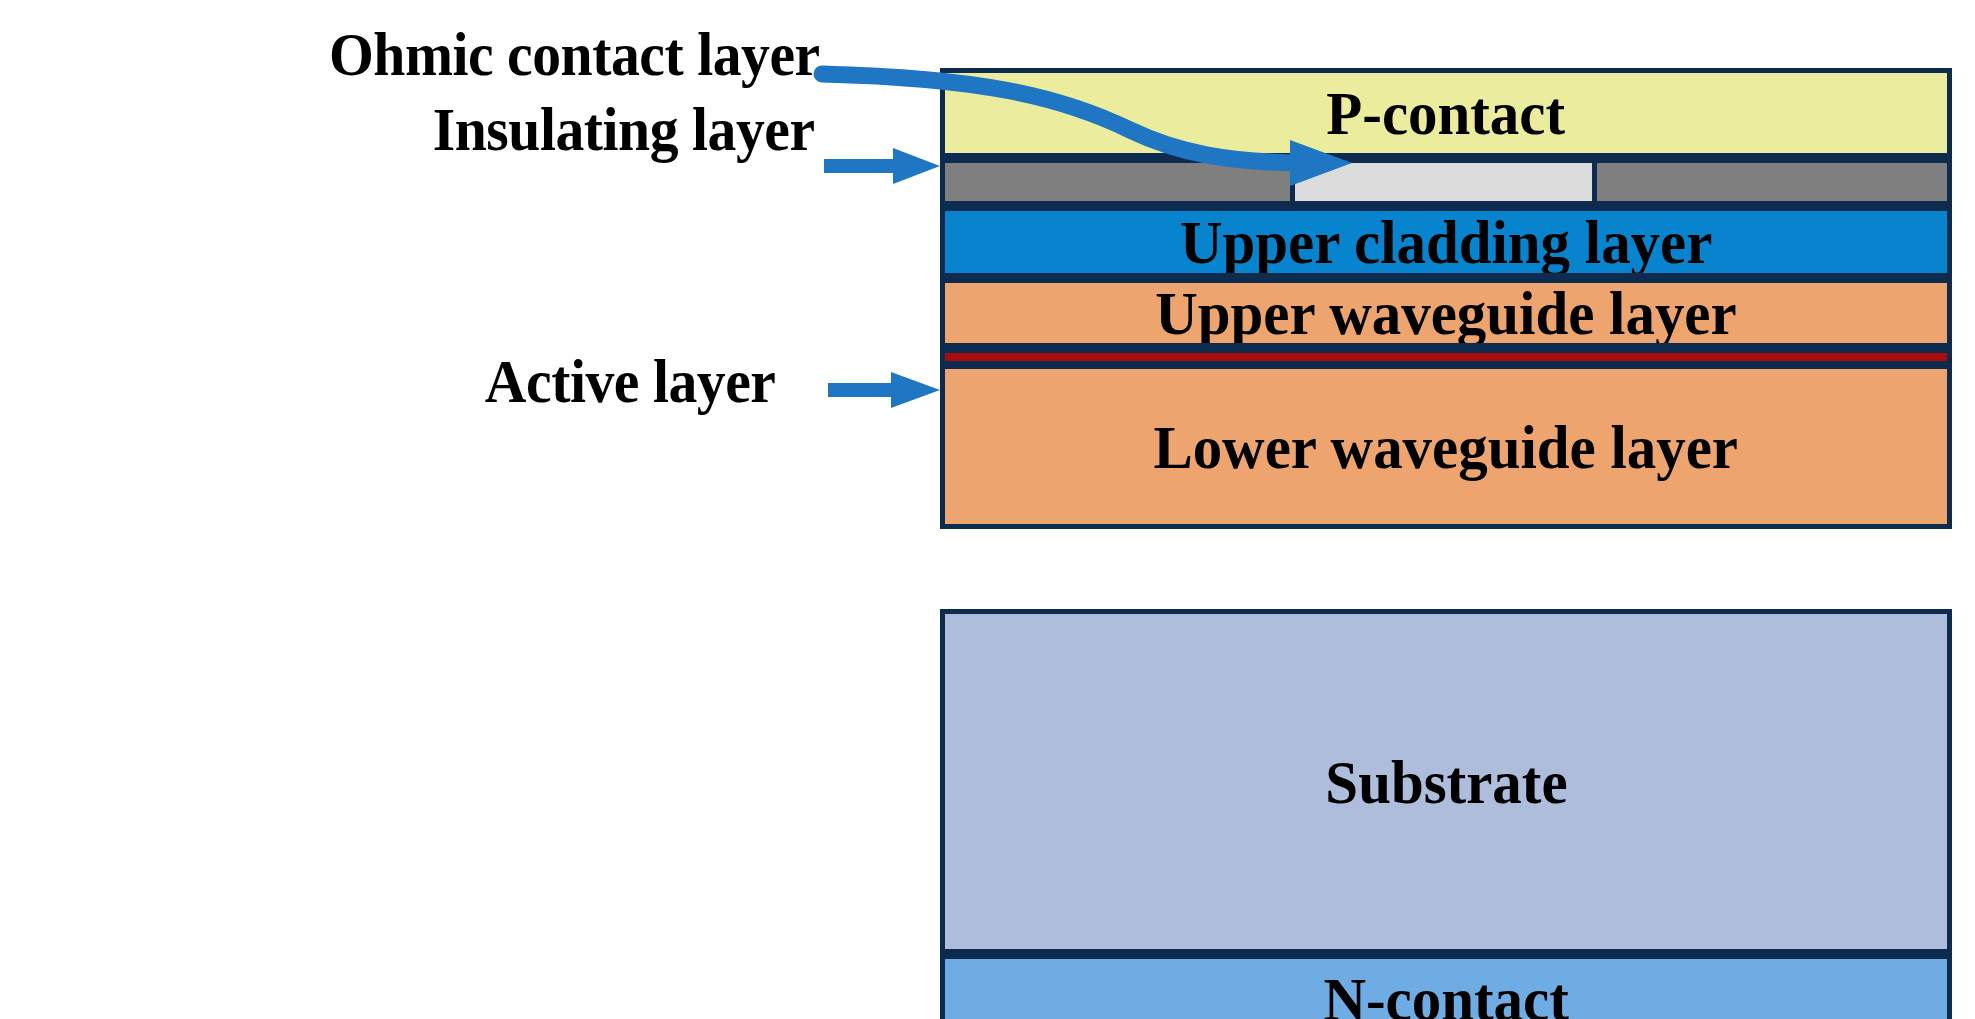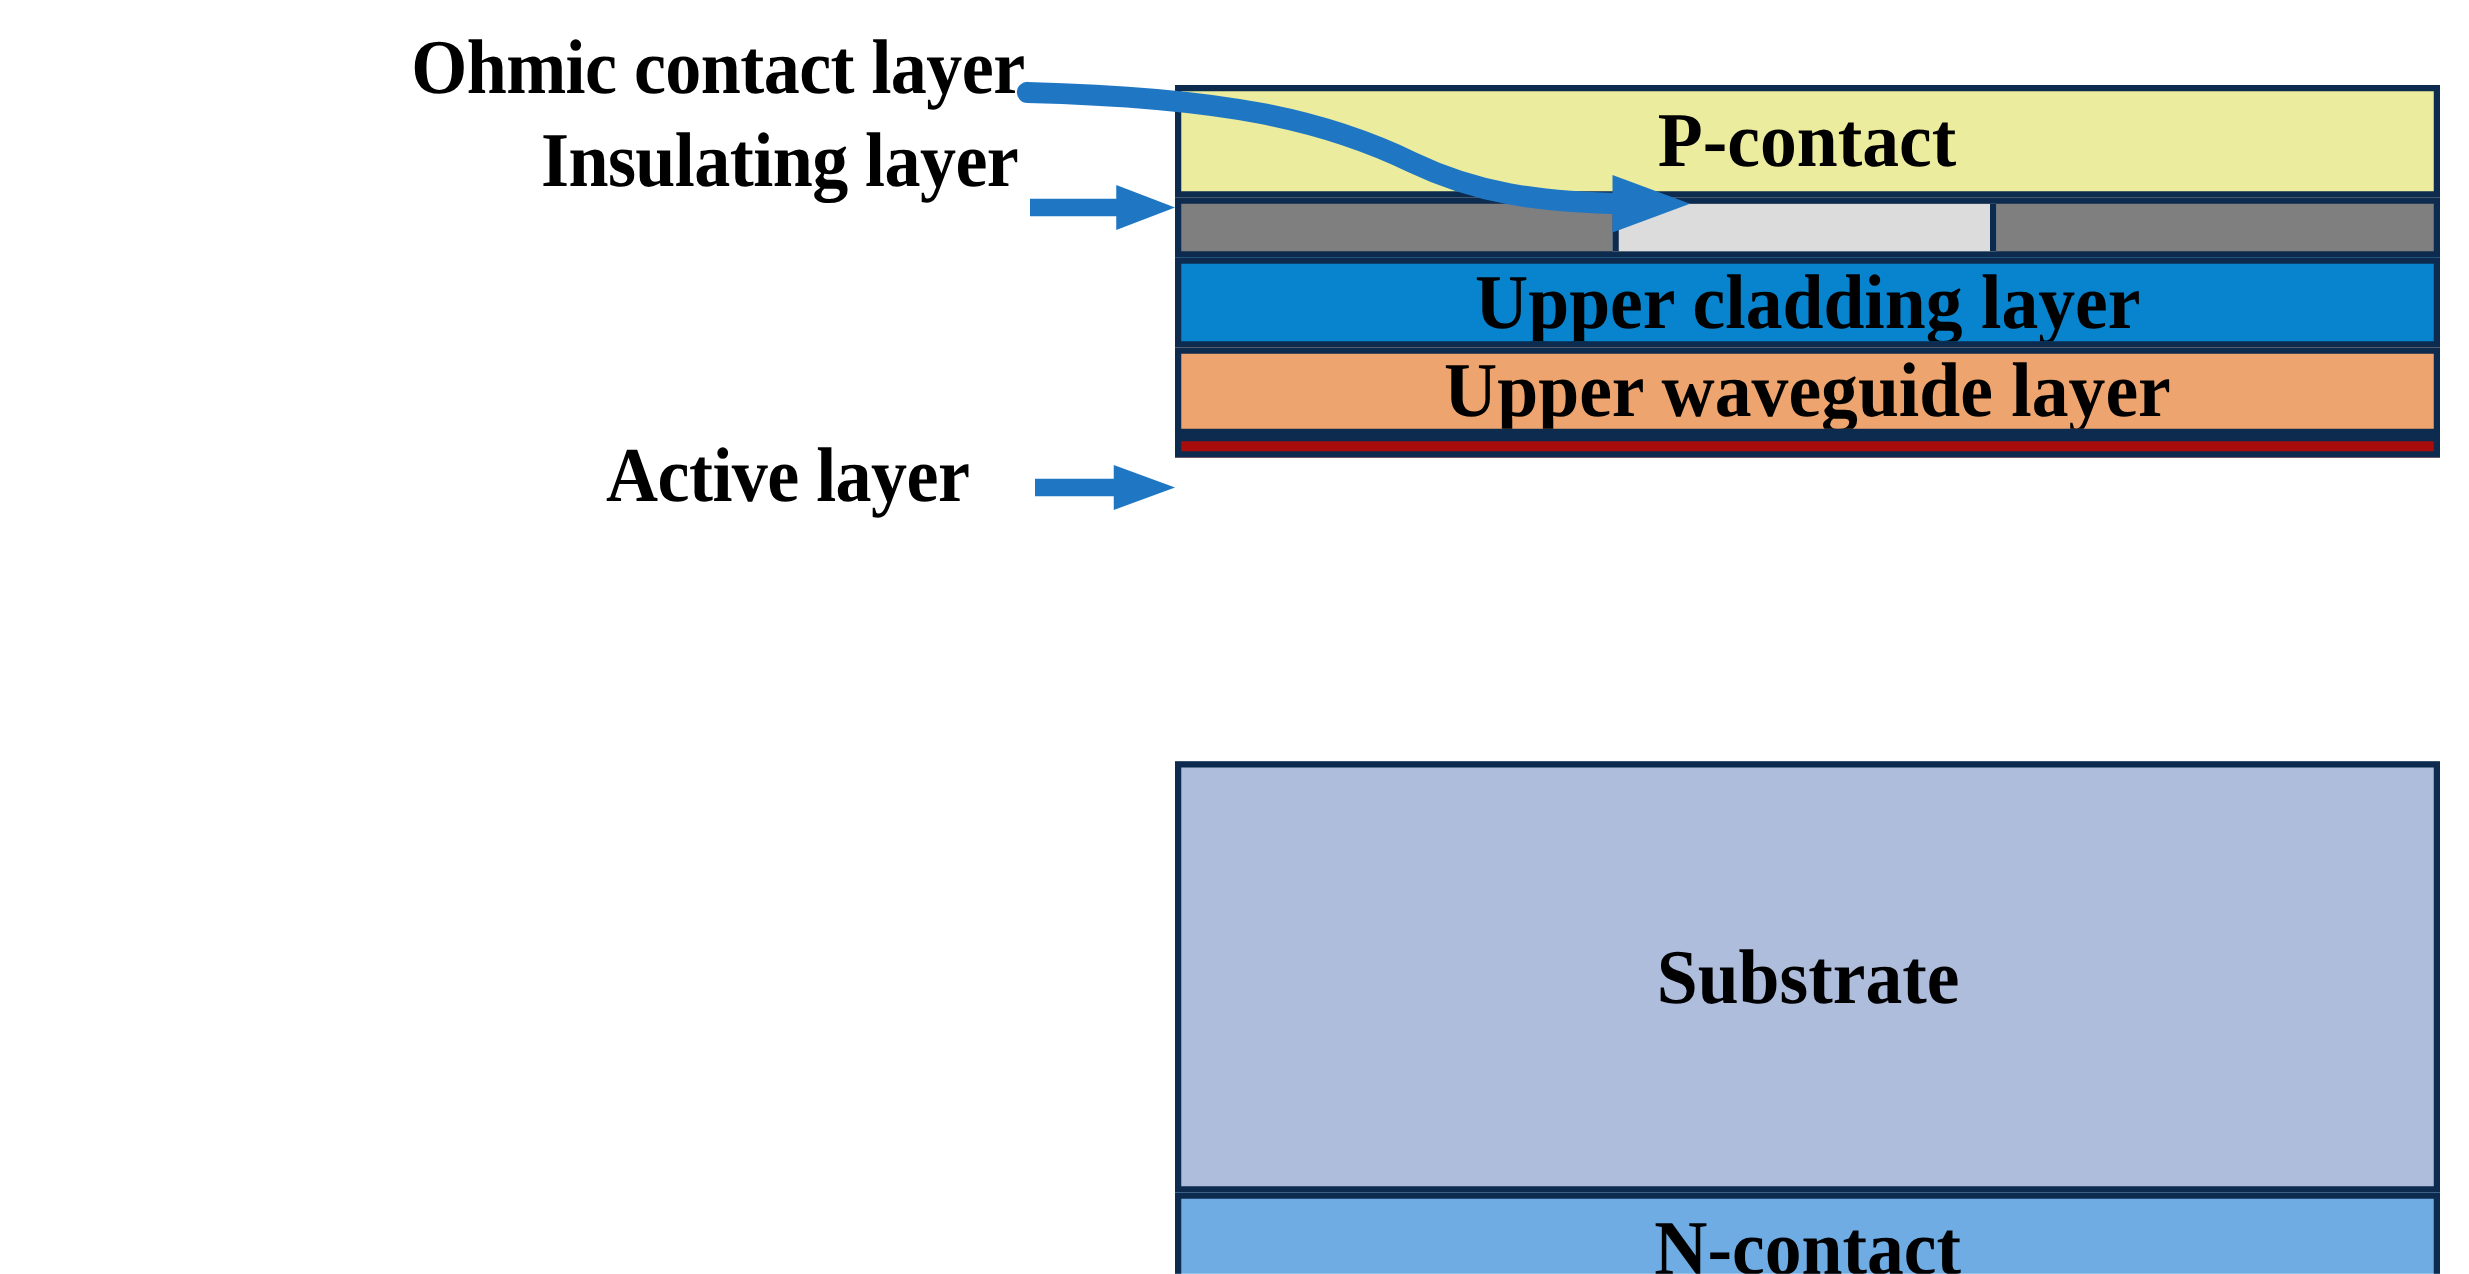--- a/index.html
+++ b/index.html
@@ -96,20 +96,23 @@
     <div class="layer" id="lay-upclad">
       <span class="ltxt">Upper cladding layer</span>
     </div>
 
     <div class="layer" id="lay-upwg">
       <span class="ltxt">Upper waveguide layer</span>
     </div>
 
     <div class="layer" id="lay-active"></div>
 
+    <div class="layer" id="lay-lowg">
+      <span class="ltxt">Lower waveguide layer</span>
+    </div>
 
 
     <div class="layer" id="lay-substrate">
       <span class="ltxt">Substrate</span>
     </div>
 
     <div class="layer" id="lay-ncontact">
       <span class="ltxt">N-contact</span>
     </div>
   </div>

